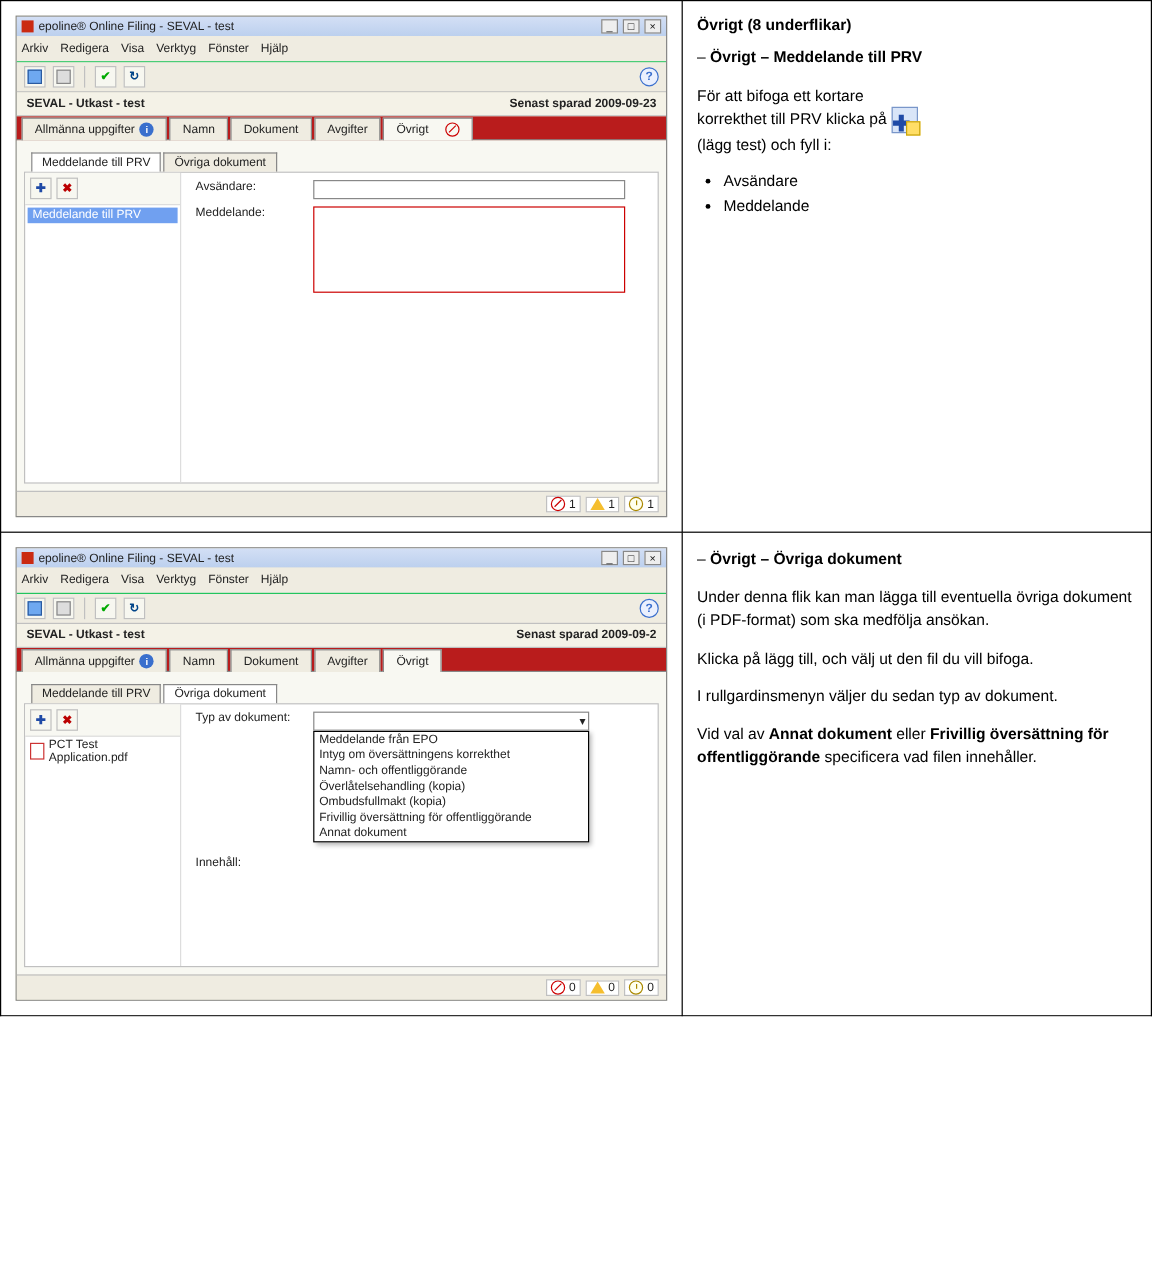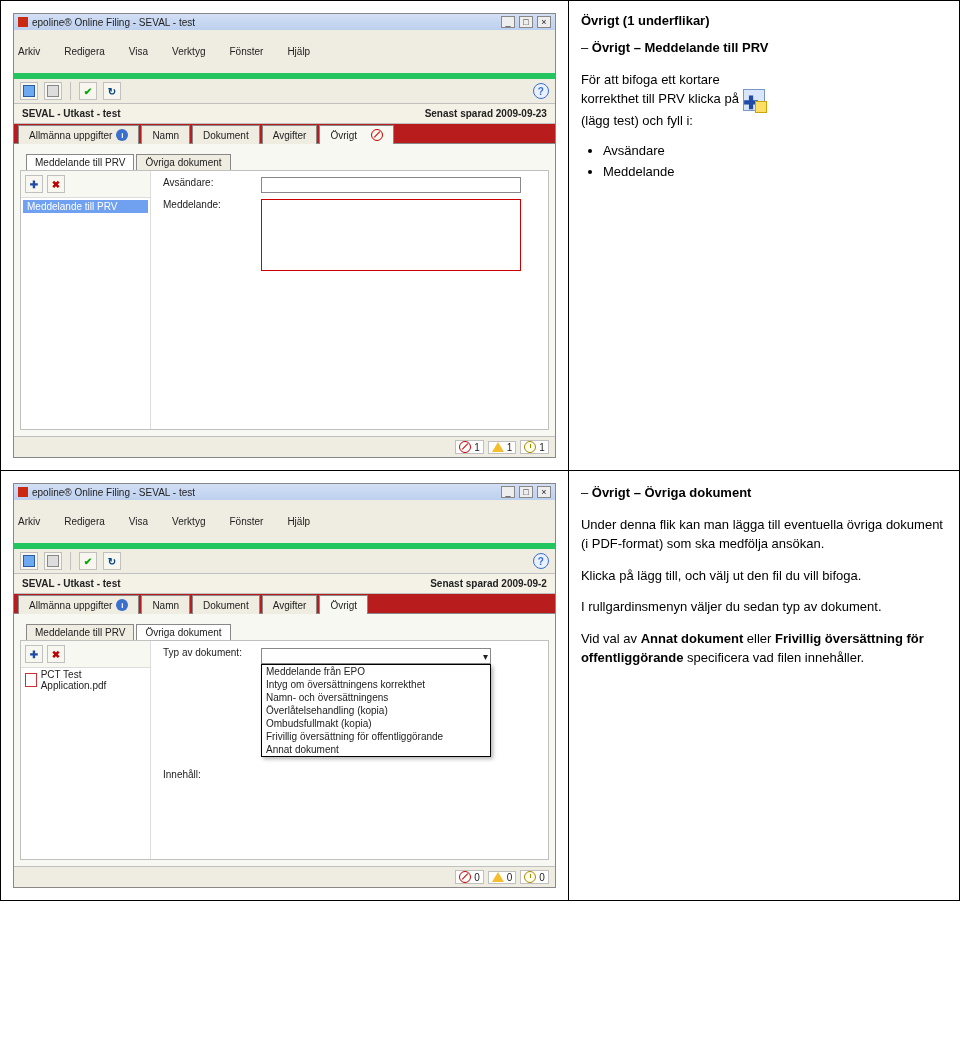--- a/index.html
+++ b/index.html
@@ -47,24 +47,24 @@
     width: 14px; height: 12px;
     background: #eee;
     border: 1px solid #888;
     display: inline-flex;
     align-items: center;
     justify-content: center;
     font-size: 9px;
   }
   .menubar {
     background: #efece1;
-    padding: 16px 4px;
-    display: flex;
-    gap: 24px;
-    border-bottom: 6px solid #22c55e;
+    padding: 5px 4px;
+    display: flex;
+    gap: 10px;
+    border-bottom: 1px solid #22c55e;
   }
   .toolbar {
     background: #efece1;
     padding: 3px 6px;
     display: flex;
     gap: 6px;
     align-items: center;
     border-bottom: 1px solid #c0c0c0;
   }
   .toolbar .btn {
@@ -382,21 +382,21 @@
           <span class="chip">
                 <span class="i-clock"></span>
                 <span>1</span>
               </span>
         </div>
       </div>
     </td>
 
     <td class="right-col">
       <div class="instr">
-        <h3>Övrigt (1 underflikar)</h3>
+        <h3>Övrigt (8 underflikar)</h3>
         <p><span class="dash"><b>Övrigt – Meddelande till PRV</b></span></p>
         <p>
           <span>För att bifoga ett kortare</span><br>
           <span>korrekthet till PRV klicka på</span>
           <span class="add-icon icon-inline">✚</span><br>
           <span>(lägg test) och fyll i:</span>
         </p>
         <ul>
           <li>Avsändare</li>
           <li>Meddelande</li>
@@ -485,21 +485,21 @@
               <div class="frm-row">
                 <label>Typ av dokument:</label>
                 <div>
                   <div class="dropdown">
                     <span></span>
                         <span>▾</span>
                   </div>
                   <div class="drop-list">
                     <div>Meddelande från EPO</div>
                     <div>Intyg om översättningens korrekthet</div>
-                    <div>Namn- och översättningens</div>
+                    <div>Namn- och offentliggörande</div>
                     <div>Överlåtelsehandling (kopia)</div>
                     <div>Ombudsfullmakt (kopia)</div>
                     <div>Frivillig översättning för offentliggörande</div>
                     <div>Annat dokument</div>
                   </div>
                 </div>
               </div>
               <div class="frm-row" style="margin-top:12px;">
                 <label>Innehåll:</label>
               </div>

